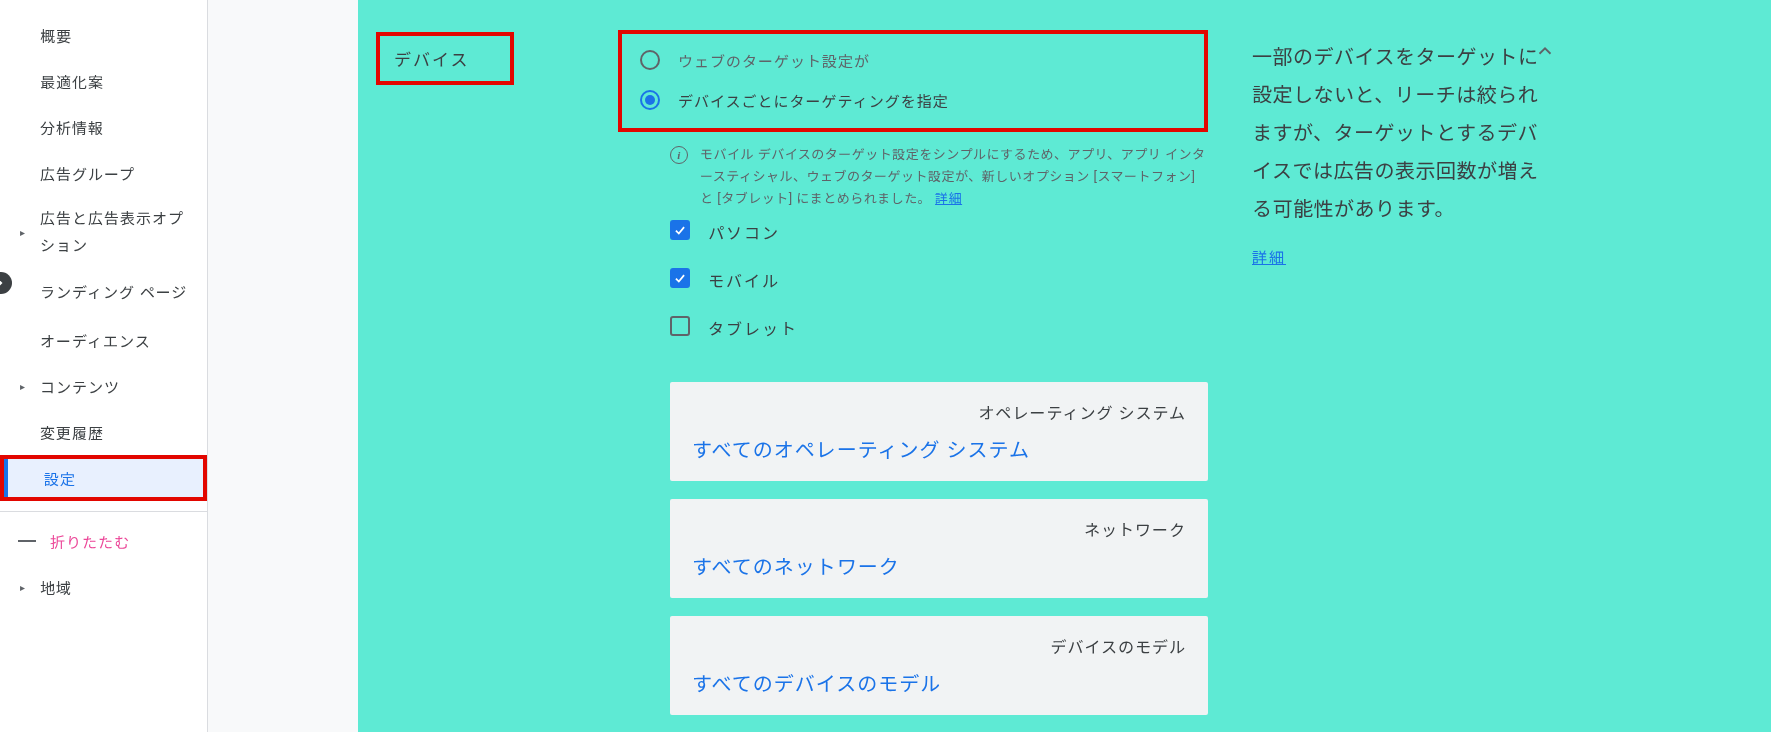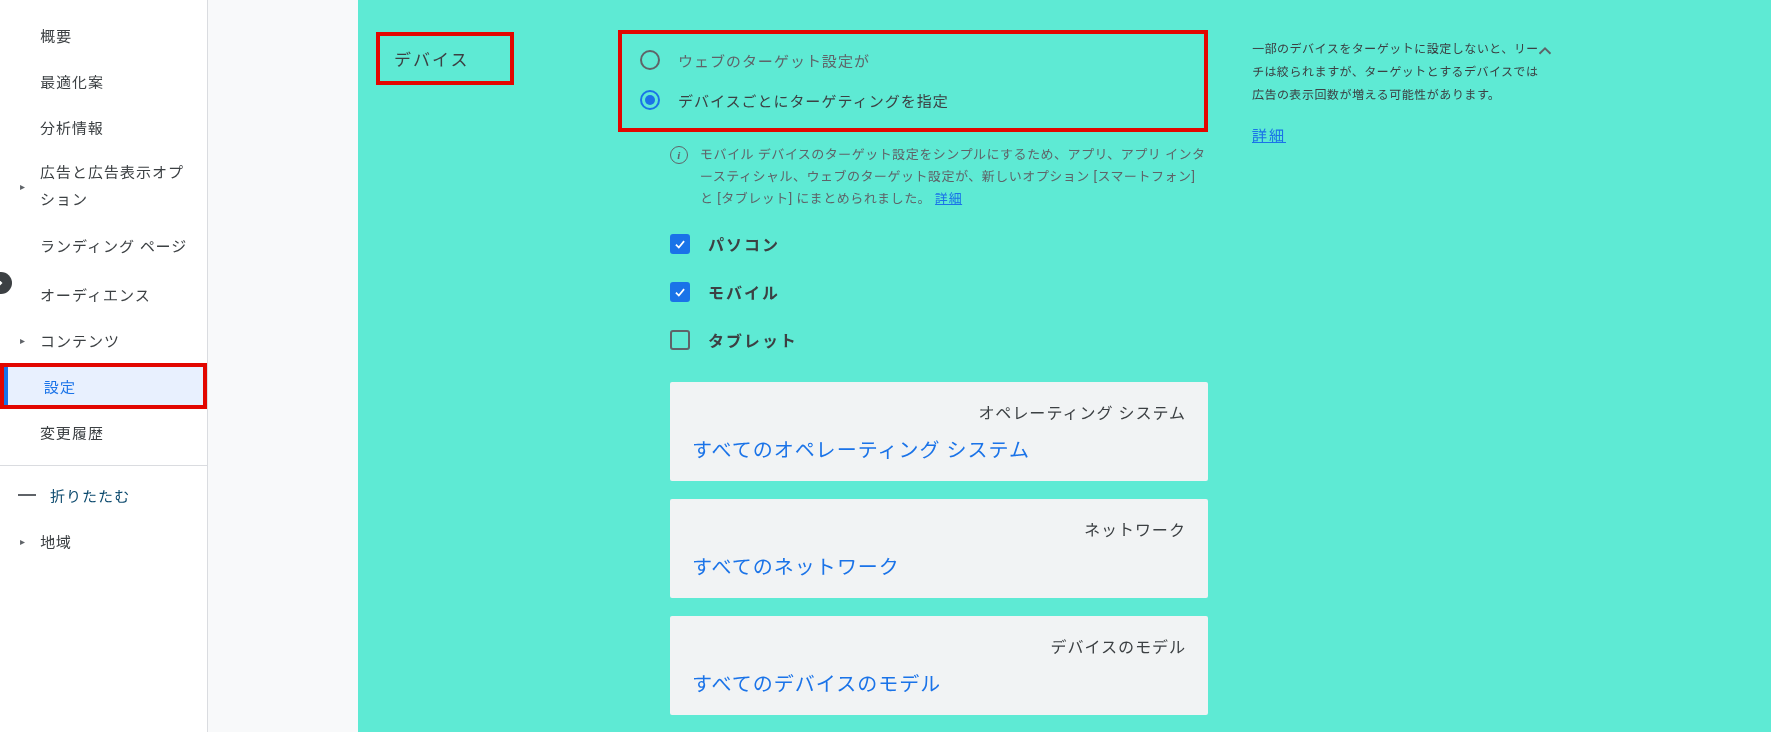--- a/index.html
+++ b/index.html
@@ -44,21 +44,21 @@
     }
     .sidebar-item.multiline { padding-top: 10px; padding-bottom:10px; line-height: 1.8; }
     .sidebar-item.active { background: #e8f0fe; color: #1a73e8; }
     .sidebar-item.active::before{
       content:""; position:absolute; left:0; top:0; bottom:0; width:4px; background:#1a73e8;
     }
     .sidebar-item.highlight-red { border: 4px solid #e20600; }
     .sidebar-sep { border-top: 1px solid #dadce0; margin: 10px 0 6px 0; }
     .collapse-row {
       display:flex; align-items:center; gap:14px;
-      padding: 0 18px; height: 46px; cursor:pointer; color:#0c4a6e; font-size:15px; letter-spacing:1px;
+      padding: 0 18px; height: 46px; cursor:pointer; color:#ec4899; font-size:15px; letter-spacing:1px;
     }
     .minus-icon { width:18px; height:2px; background:#5f6368; display:inline-block;}
 
     .nav-bubble {
       position: absolute;
       left: -10px; top: 272px;
       width: 22px; height: 22px; border-radius: 50%;
       background: #3c4043; display:flex; align-items:center; justify-content:center;
     }
     .nav-bubble svg { width:12px; height:12px; fill:#fff;}
@@ -122,43 +122,43 @@
     }
     .info-icon {
       width:18px;height:18px;border:1.8px solid #5f6368;border-radius:50%;
       display:inline-flex;align-items:center;justify-content:center;
       font-size:11px; font-weight:600; color:#5f6368; flex-shrink:0; margin-top:2px;
       font-family: Georgia, serif; font-style: italic;
     }
     .inline-link{ color:#1a73e8; text-decoration: underline; cursor:pointer;}
 
     .check-row {
-      display:flex; align-items:center; gap:18px; height:48px;
-      padding-left: 52px; font-size:16px; letter-spacing:2px; color:#3c4043; cursor:pointer;font-weight:bold;
+      display:flex; align-items:flex-start; gap:18px; height:48px;
+      padding-left: 52px; font-size:16px; letter-spacing:2px; color:#3c4043; cursor:pointer;
     }
     .checkbox{
       width:20px;height:20px;border:2px solid #5f6368;border-radius:3px;
       display:inline-flex;align-items:center;justify-content:center;flex-shrink:0;
     }
     .checkbox.checked{background:#1a73e8;border-color:#1a73e8;}
     .checkbox.checked svg{width:14px;height:14px;stroke:#fff;stroke-width:3;fill:none;}
 
     .subpanel{
       background:#f1f3f4; margin: 18px 0 0 52px; padding: 18px 22px 18px 22px;
       border-radius:2px; cursor:pointer;
     }
     .subpanel-title{ font-size:16px; letter-spacing:1px; color:#3c4043; margin-bottom:10px;text-align:right;}
     .subpanel-value{ font-size:20px; letter-spacing:1px; color:#1a73e8;}
 
     .col-helper{
       width: 340px;
       padding: 38px 28px 0 24px;
       position:relative;
     }
-    .helper-text{ color:#3c4043; font-size:12px; line-height:1.9; letter-spacing:0.5px;}
+    .helper-text{ color:#3c4043; font-size:20px; line-height:1.9; letter-spacing:0.5px;}
     .helper-link{ display:inline-block; margin-top:18px; color:#1a73e8; font-size:15px; letter-spacing:2px; cursor:pointer; text-decoration: underline;}
     .collapse-caret{
       position:absolute; right:12px; top:40px; cursor:pointer;
     }
     .collapse-caret svg{width:22px;height:22px;stroke:#5f6368;stroke-width:2;fill:none;}
   </style>
 </head>
 <body>
 
 <div class="root">
@@ -172,39 +172,42 @@
 
     <div class="sidebar-item">
       <span>概要</span>
     </div>
     <div class="sidebar-item">
       <span>最適化案</span>
     </div>
     <div class="sidebar-item">
       <span>分析情報</span>
     </div>
+    <div class="sidebar-item">
+      <span>広告グループ</span>
+    </div>
     <div class="sidebar-item multiline">
       <span class="chev">▸</span>
       <span>広告と広告表示オプション</span>
     </div>
     <div class="sidebar-item multiline">
       <span>ランディング ページ</span>
     </div>
     <div class="sidebar-item">
       <span>オーディエンス</span>
     </div>
     <div class="sidebar-item">
       <span class="chev">▸</span>
       <span>コンテンツ</span>
     </div>
+    <div class="sidebar-item">
+      <span>変更履歴</span>
+    </div>
     <div class="sidebar-item active highlight-red">
       <span>設定</span>
-    </div>
-    <div class="sidebar-item">
-      <span>変更履歴</span>
     </div>
 
     <div class="sidebar-sep"></div>
 
     <div class="collapse-row">
       <span class="minus-icon"></span>
       <span>折りたたむ</span>
     </div>
 
     <div class="sidebar-item">

